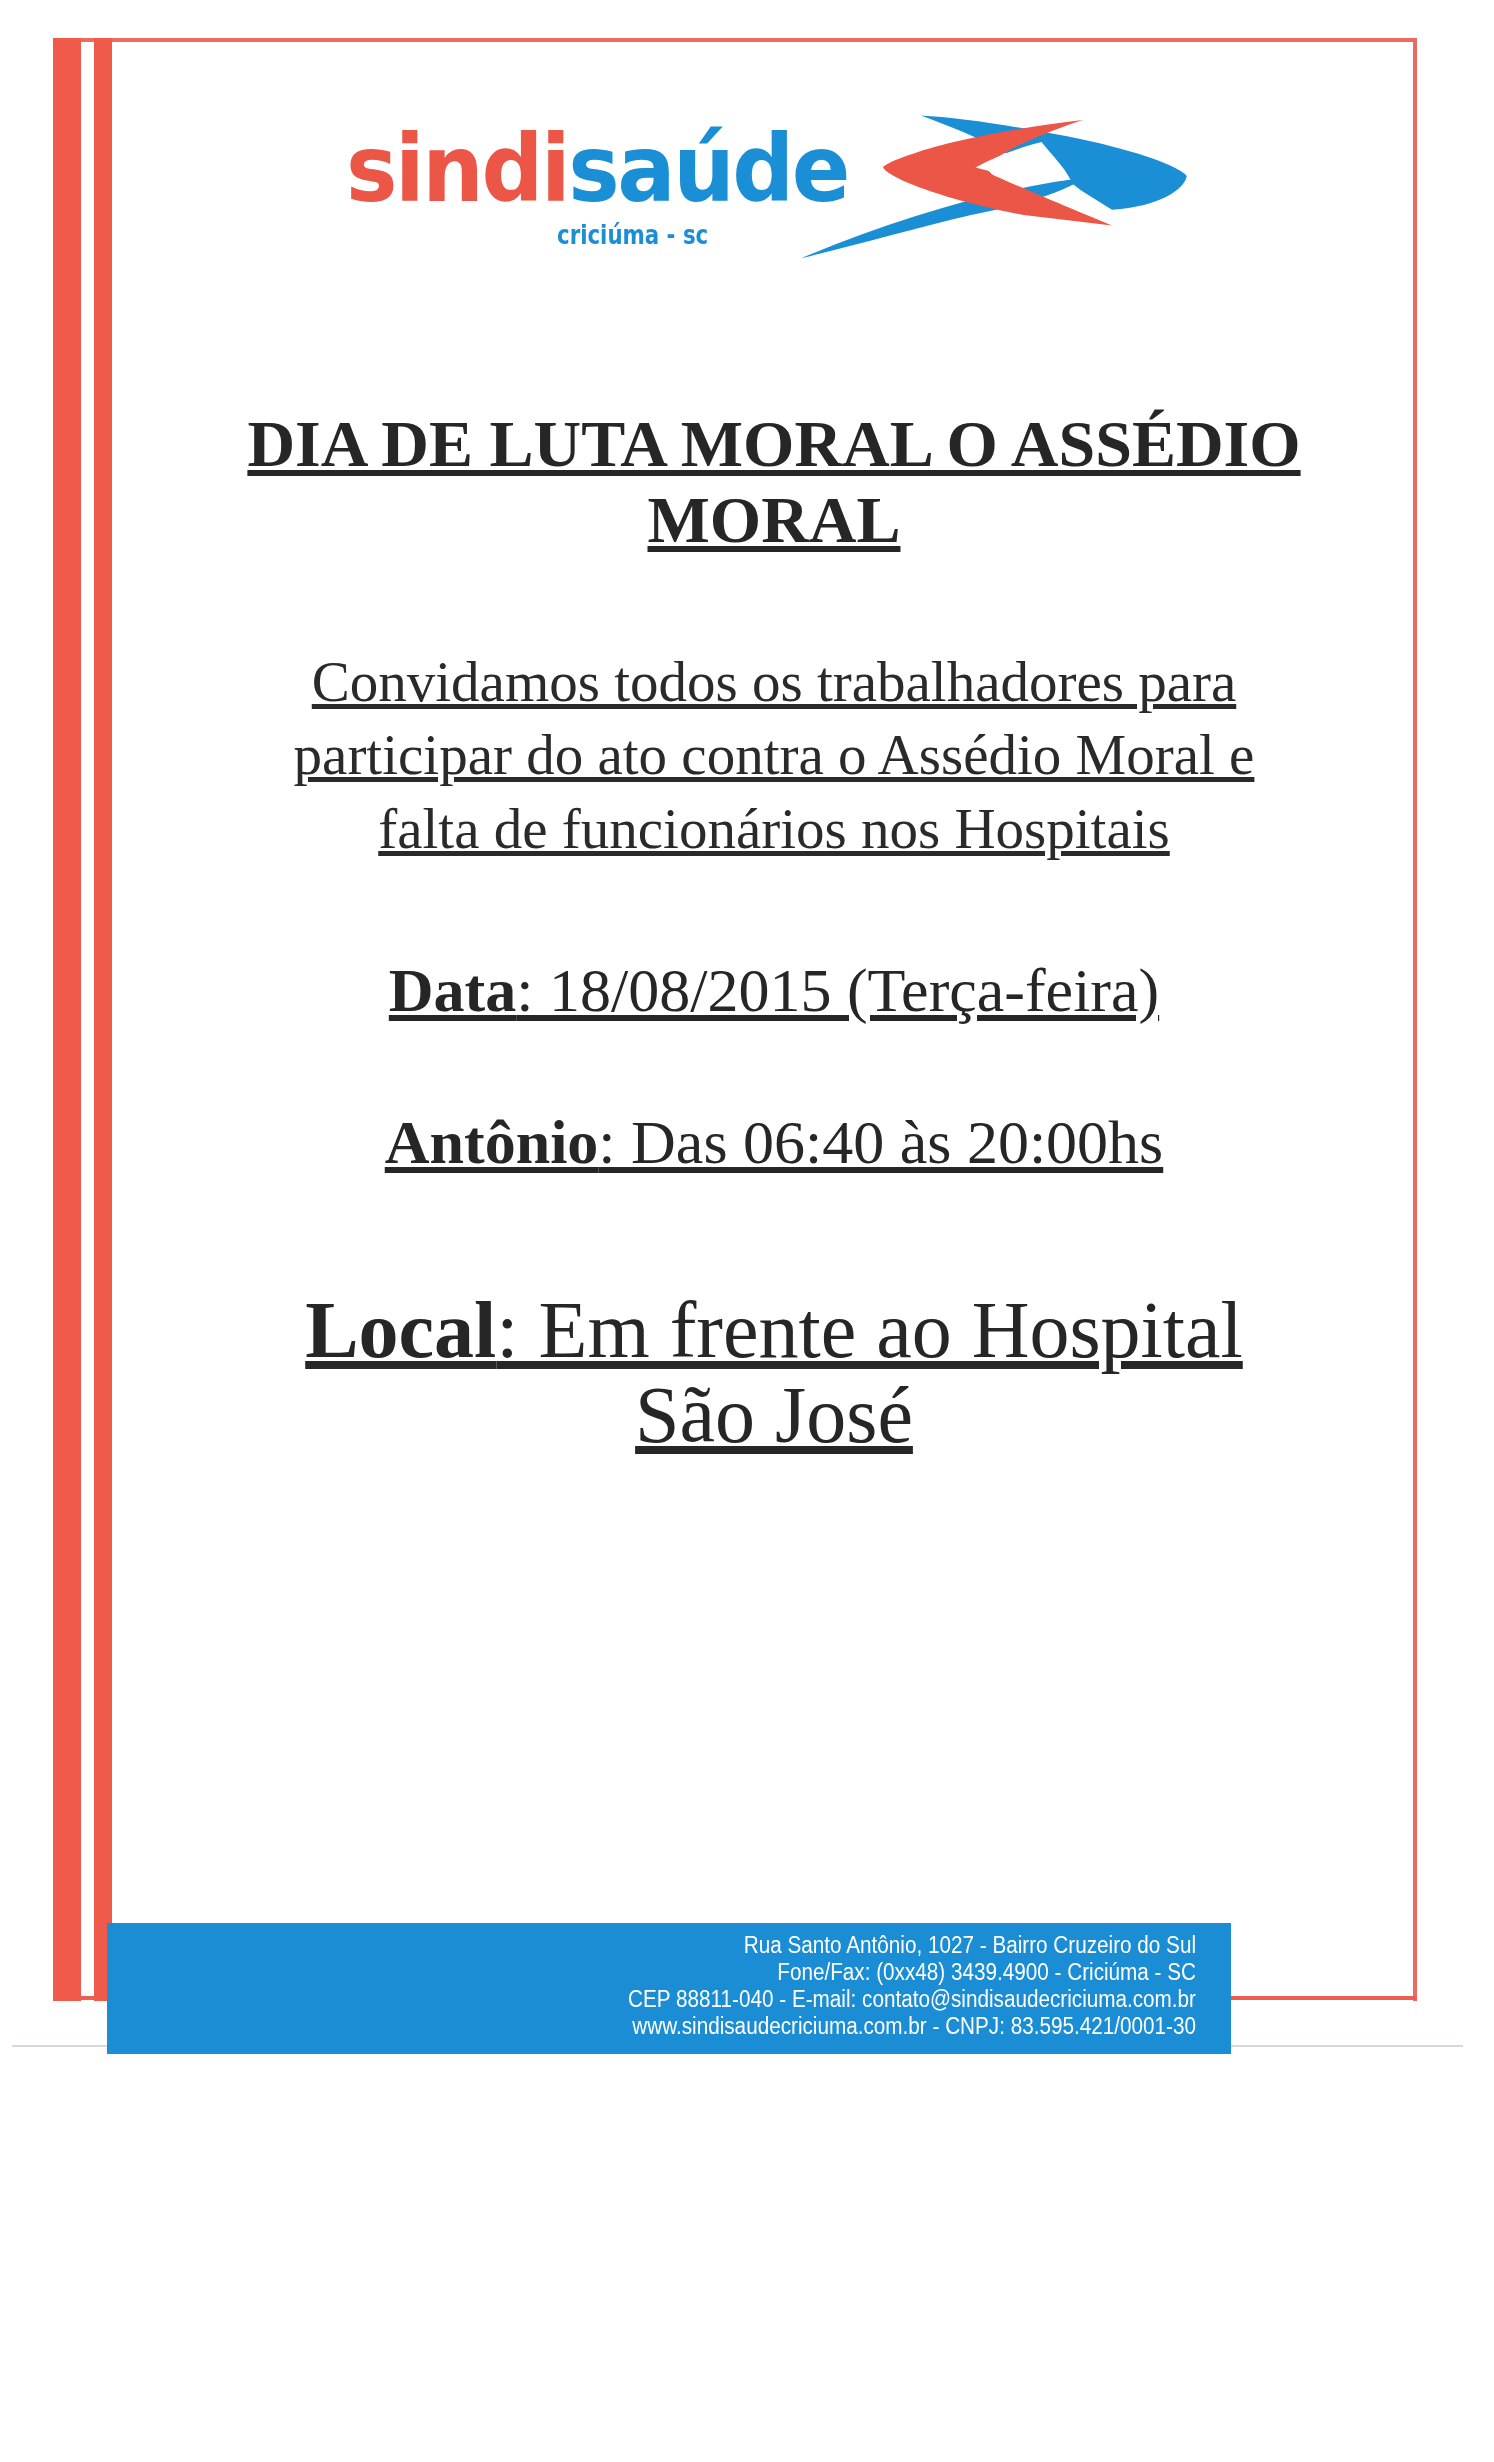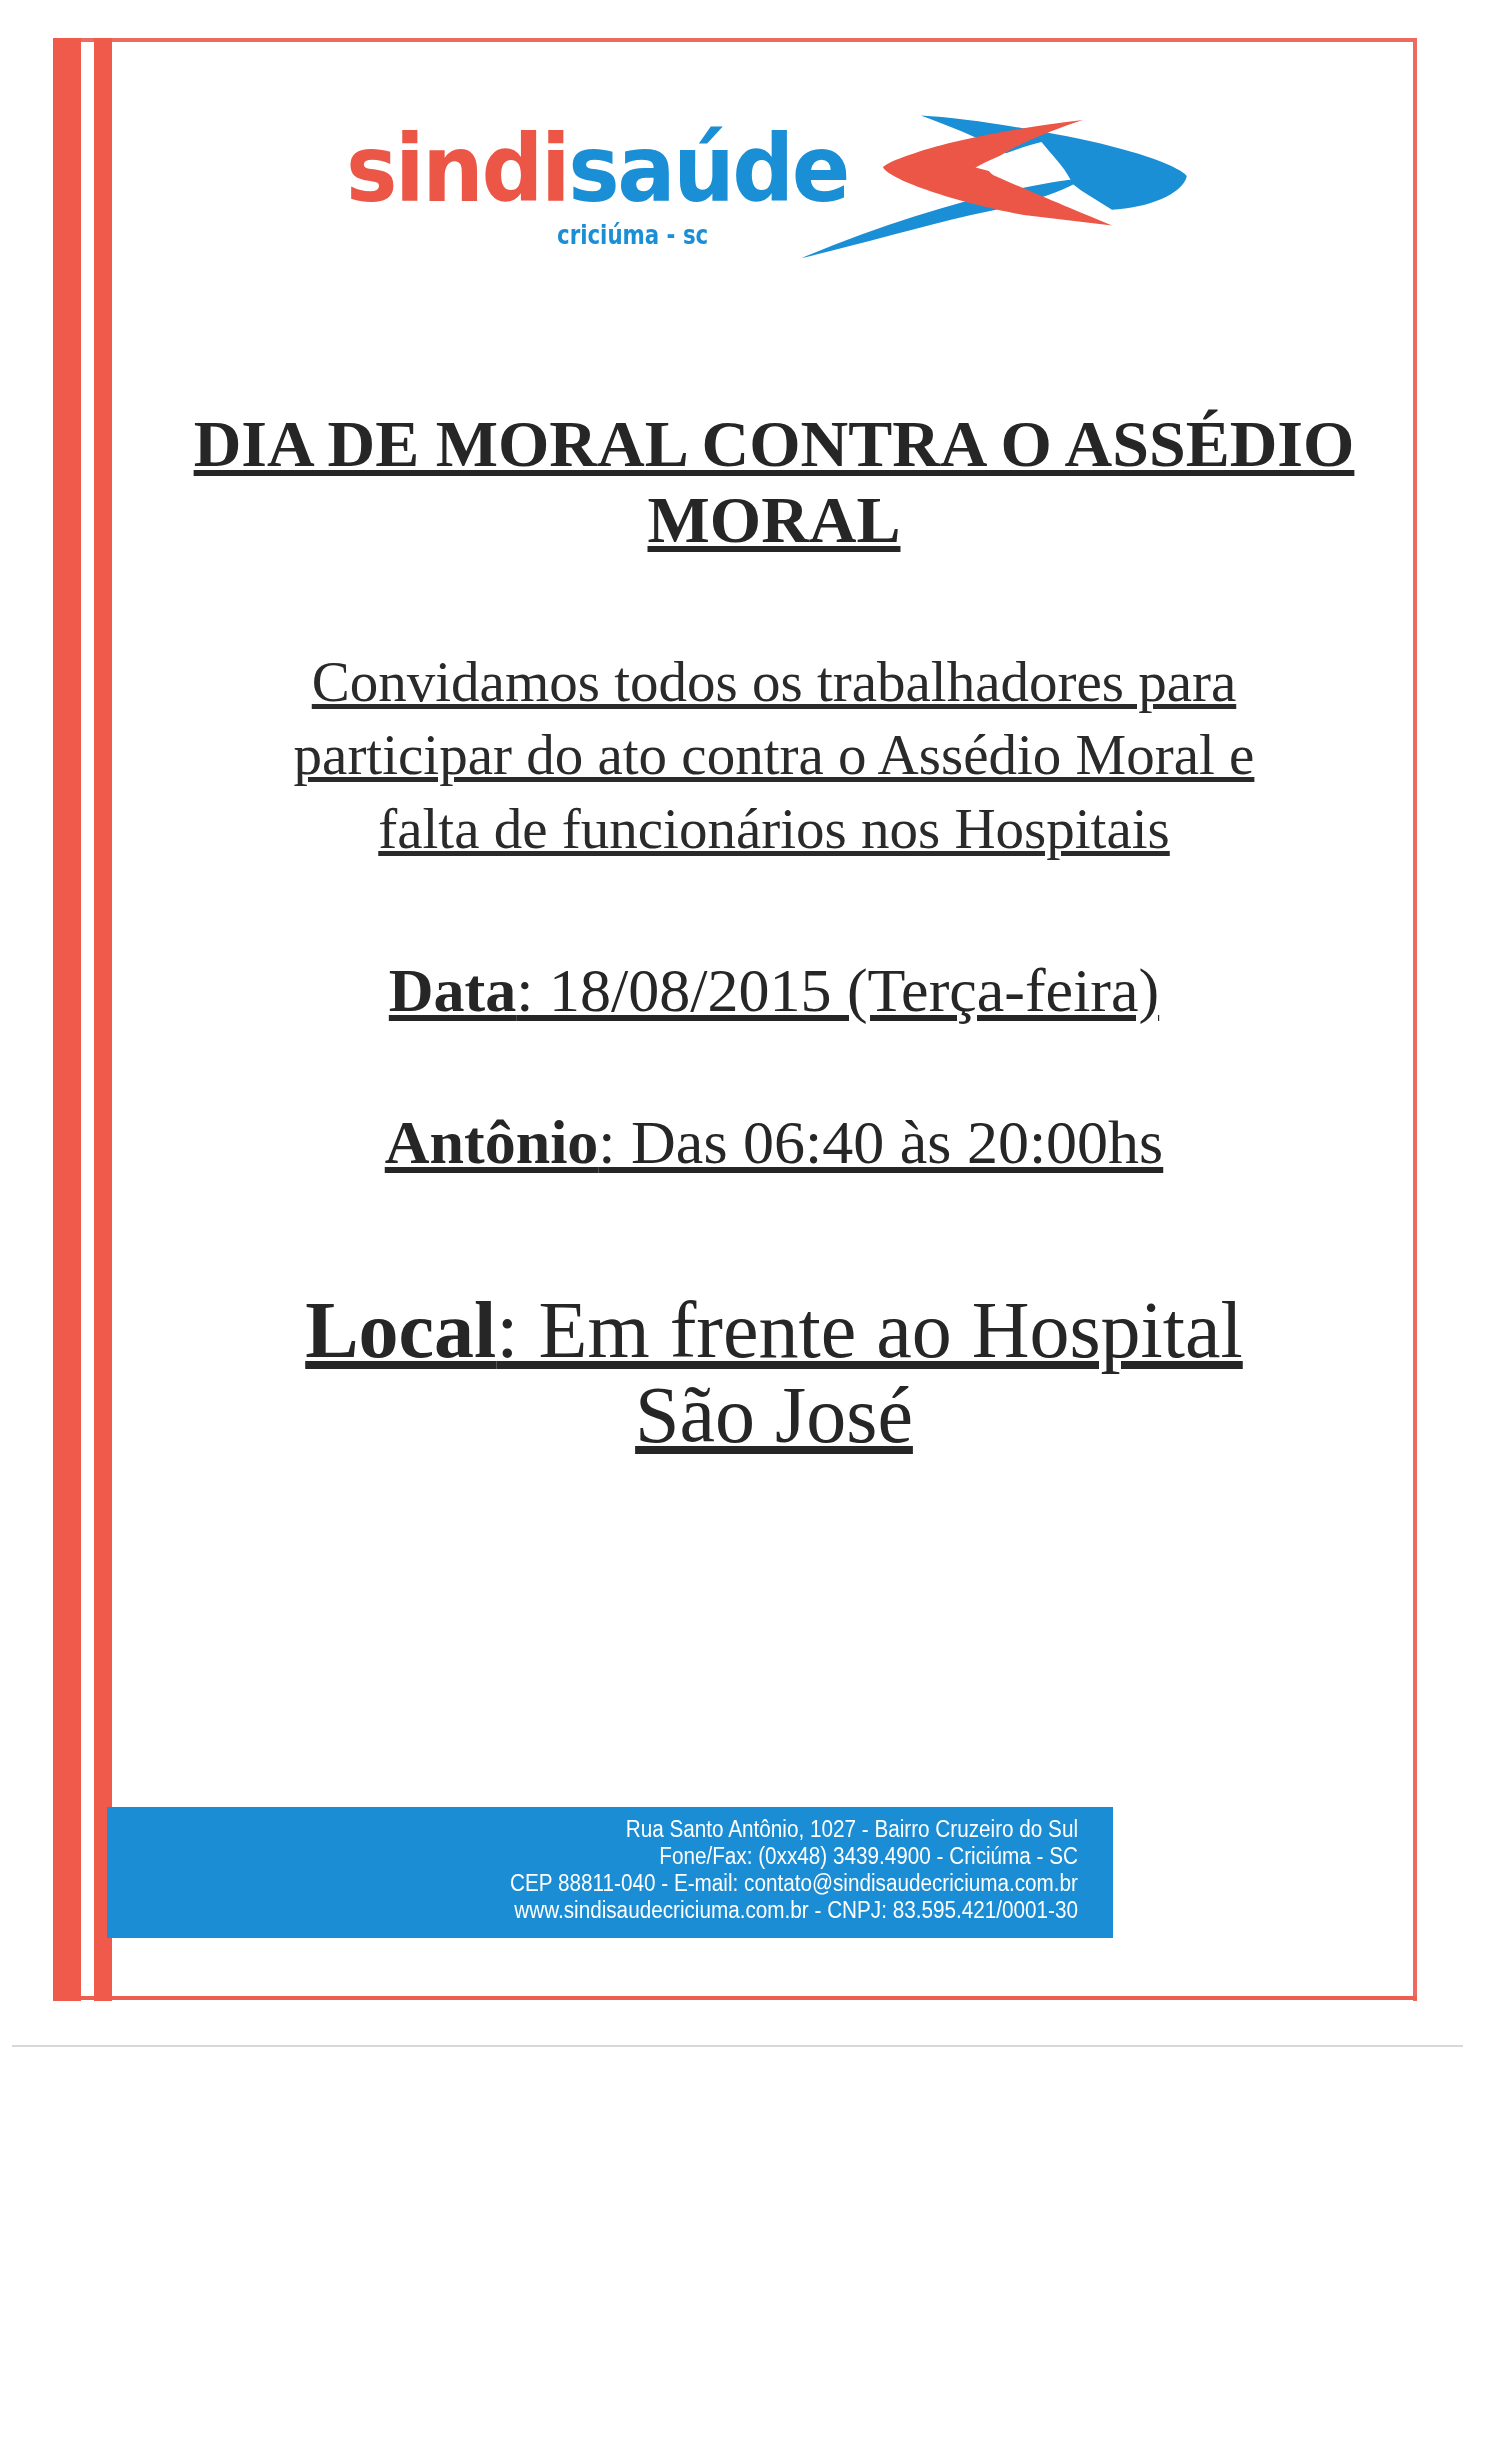--- a/index.html
+++ b/index.html
@@ -64,21 +64,21 @@
 
   .local-line {
     left: 141px; width: 1266px; text-align: center;
     font-size: 80px; line-height: 97px; color: #262626; white-space: nowrap;
   }
   .local-1 { top: 1264px; margin-top: 18px; }
   .local-2 { top: 1367px; }
 
   
   .footer {
-    left: 107px; top: 1807px; width: 1006px; height: 131px;
+    left: 107px; top: 1923px; width: 1124px; height: 131px;
     background: #1b8dd4;
   }
   .footer-text {
     position: absolute; right: 35px; top: 8.8px;
     text-align: right; color: #ffffff;
     font-family: "Liberation Sans", sans-serif;
     font-size: 23px; line-height: 27px;
     transform: scaleX(0.9); transform-origin: right top;
     white-space: nowrap;
   }
@@ -103,21 +103,21 @@
     <path d="M7,167 C120,120 230,88 330,75 C300,95 250,108 200,118 C140,132 70,152 7,167 Z" fill="#1a8fd6"></path>
 
     <path d="M143,5 C200,8 300,25 360,40 C420,55 445,70 445,74 C440,95 400,110 360,112 L325,90 C300,70 270,55 240,48 C210,30 170,15 143,5 Z" fill="#1a8fd6"></path>
 
     <path d="M327,10 C260,18 180,32 135,48 C110,56 100,62 100,64 C110,80 190,105 260,118 L360,130 C300,105 260,88 228,74 C220,70 216,64 222,58 C250,38 290,22 327,10 Z" fill="#ec5646"></path>
 
     <path d="M205,64 C230,50 260,40 280,35 C290,48 305,62 313,78 C290,80 255,78 205,64 Z" fill="#ffffff"></path>
   </svg>
 </div>
 
-<div class="abs title title-1">DIA DE MORAL CONTRA O ASSÉDIO</div>
+<div class="abs title title-1">DIA DE LUTA MORAL O ASSÉDIO</div>
 <div class="abs title title-2">MORAL</div>
 
 <div class="abs body-line bl1">Convidamos todos os trabalhadores para</div>
 <div class="abs body-line bl2">participar do ato contra o Assédio Moral e</div>
 <div class="abs body-line bl3">falta de funcionários nos Hospitais</div>
 
 <div class="abs info-line date-line">
   <b>Data</b><span>: 18/08/2015 (Terça-feira)</span>
 </div>
 <div class="abs info-line time-line">

